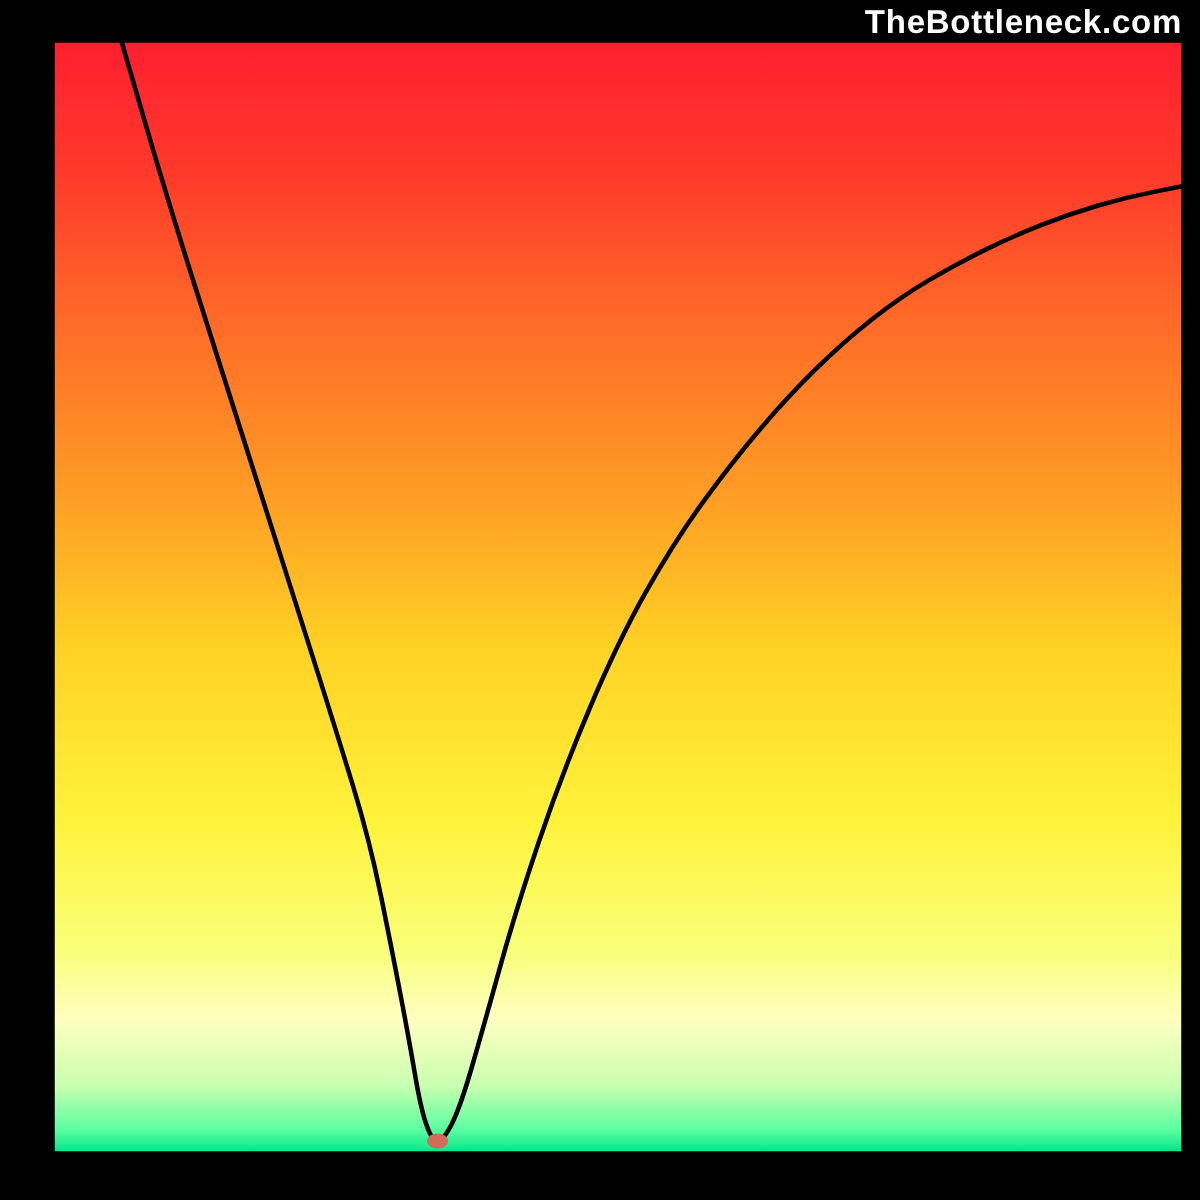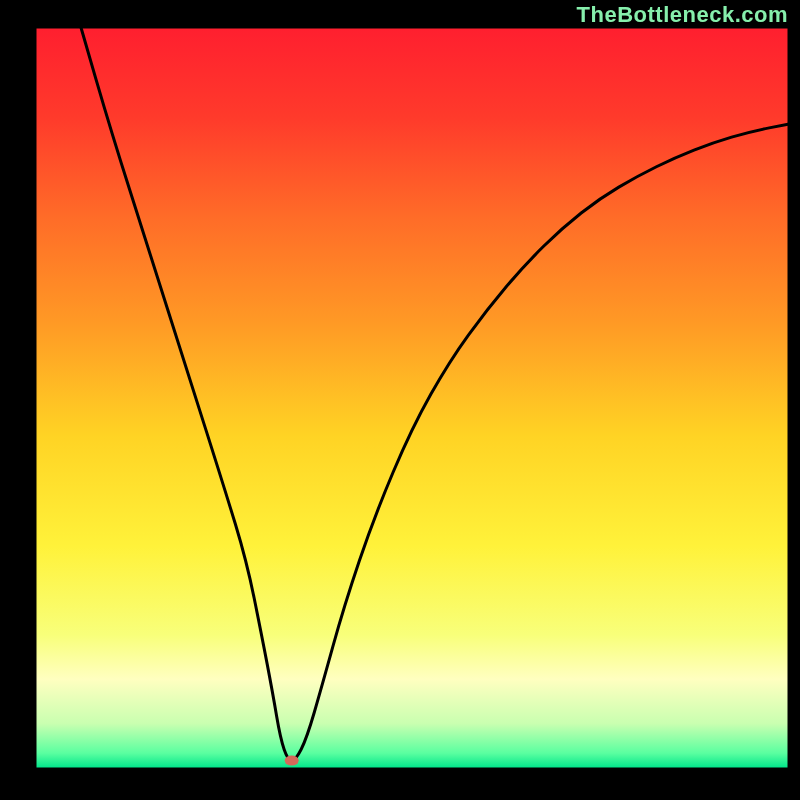--- a/index.html
+++ b/index.html
@@ -14,21 +14,21 @@
   .frame {
     position: relative;
     width: 800px;
     height: 800px;
     background: #000;
   }
   .watermark {
     position: absolute;
     top: 2px;
     right: 12px;
-    color: #86efac;
+    color: #ffffff;
     font-size: 22px;
     font-weight: 600;
     letter-spacing: 0.5px;
     z-index: 5;
   }
   svg {
     position: absolute;
     top: 0;
     left: 0;
   }

